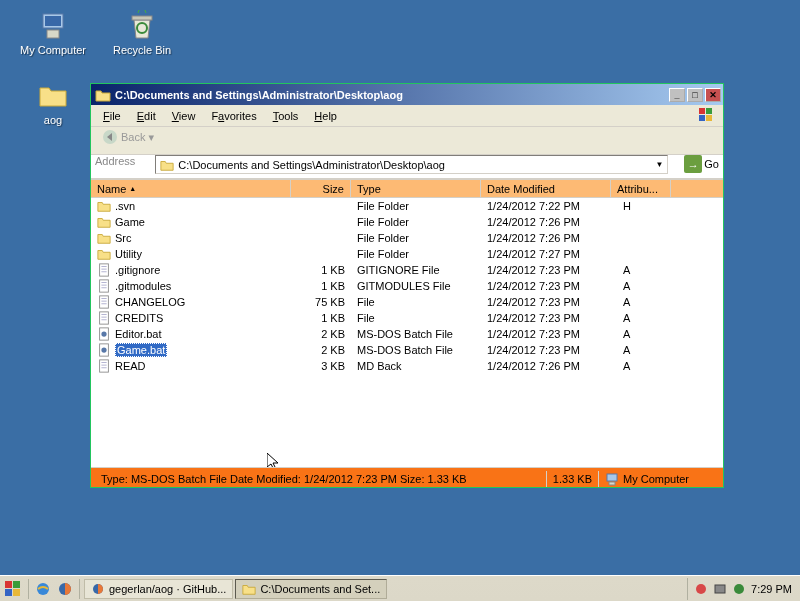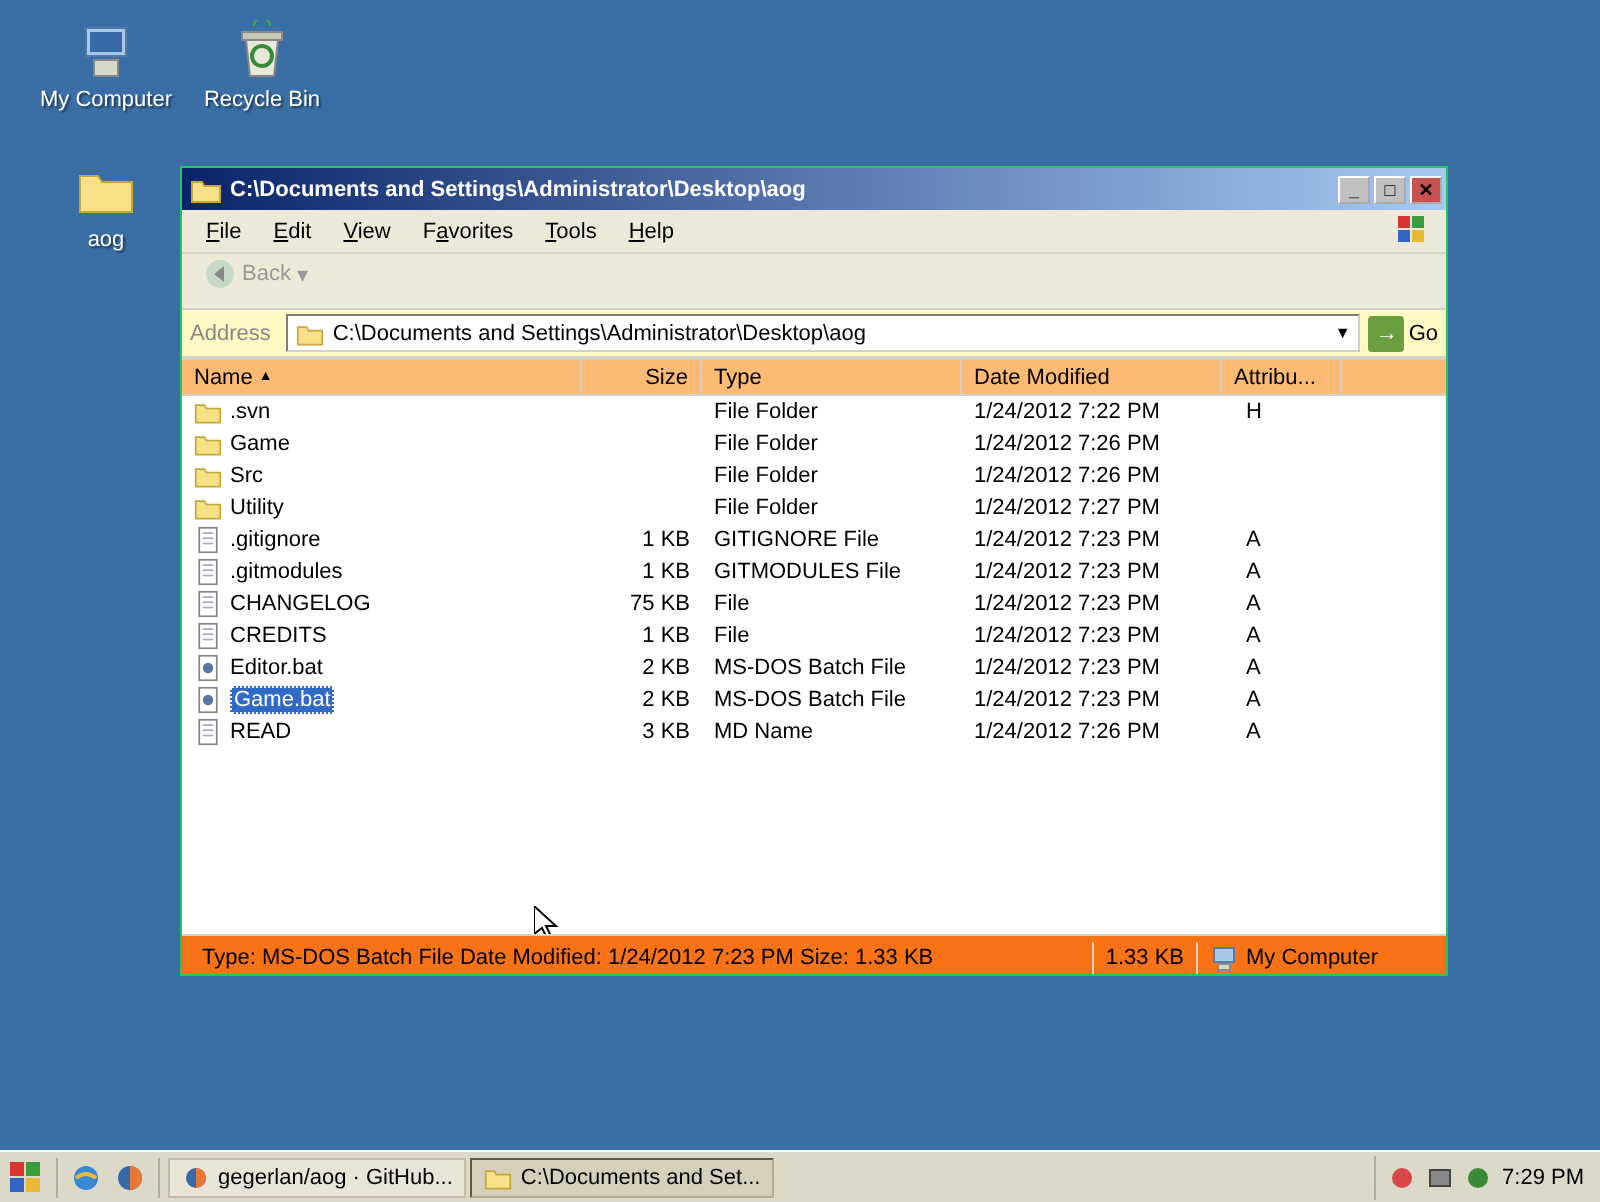--- a/index.html
+++ b/index.html
@@ -23,21 +23,21 @@
 .menubar .menu-item { padding: 2px 8px; cursor: pointer; }
 .menubar .menu-item .u { text-decoration: underline; }
 .menubar .winflag { position: absolute; right: 2px; top: 0; width: 30px; height: 20px; }
 
 .toolbar { height: 28px; background: #ece9d8; display: flex; padding: 0 6px; border-bottom: 1px solid #d4d0c8; gap: 5px; flex-direction: column; }
 .tb-btn { display: flex; align-items: center; gap: 3px; padding: 2px 5px; color: #999; cursor: pointer; }
 .tb-btn.enabled { color: black; font-style: italic; }
 .tb-sep { width: 1px; height: 20px; background: #d4d0c8; margin: 0 2px; }
 .tb-icon { width: 16px; height: 16px; display: inline-flex; align-items: center; justify-content: center; }
 
-.addressbar { height: 24px; background: #fef9c3; display: flex; align-items: center; padding: 0 4px; border-bottom: 1px solid #d4d0c8; gap: 4px; }
+.addressbar { height: 24px; background: #ffffff; display: flex; align-items: flex-start; padding: 0 4px; border-bottom: 1px solid #d4d0c8; gap: 16px; }
 .addressbar .lbl { color: #888; margin-right: 4px; }
 .addressbar .addr-input { flex: 1; height: 19px; background: white; border: 1px inset #d4d0c8; display: flex; align-items: center; padding: 0 4px; gap: 4px; }
 .addressbar .go-btn { display: flex; align-items: center; gap: 2px; cursor: pointer; }
 .go-arrow { width: 18px; height: 18px; background: #6b9e3f; border-radius: 2px; color: white; display: flex; align-items: center; justify-content: center; font-weight: bold; }
 
 .file-list { flex: 1; background: white; border-top: 1px solid #d4d0c8; overflow: hidden; position: relative; }
 .columns { height: 18px; background: #fdba74; border-bottom: 1px solid #d4d0c8; display: flex; }
 .col { border-right: 1px solid #d4d0c8; padding: 2px 6px; display: flex; align-items: center; position: relative; }
 .col.name { width: 200px; }
 .col.size { width: 60px; justify-content: flex-end; }
@@ -83,21 +83,21 @@
 <div class="desktop-icon" style="left:18px;top:10px">
   <div class="icon-img">
     <svg width="32" height="32" viewBox="0 0 32 32">
         <rect x="6" y="4" width="20" height="14" fill="#a8c8e8" stroke="#5878a8"></rect>
         <rect x="8" y="6" width="16" height="10" fill="#3868a8"></rect>
         <rect x="10" y="20" width="12" height="8" fill="#d8d8c8" stroke="#888"></rect>
       </svg>
   </div>
   <div class="label">My Computer</div>
 </div>
-<div class="desktop-icon" style="left:96px;top:10px">
+<div class="desktop-icon" style="left:107px;top:10px">
   <div class="icon-img">
     <svg width="32" height="32" viewBox="0 0 32 32">
         <path d="M8 10 L24 10 L22 28 L10 28 Z" fill="#e8e8d8" stroke="#888"></path>
         <rect x="6" y="6" width="20" height="4" fill="#c8c8b8" stroke="#888"></rect>
         <path d="M12 3 a4 4 0 1 1 8 0" fill="none" stroke="#4a4"></path>
         <circle cx="16" cy="18" r="5" fill="none" stroke="#3a8a3a" stroke-width="2"></circle>
       </svg>
   </div>
   <div class="label">Recycle Bin</div>
 </div>
@@ -448,21 +448,21 @@
               <svg width="14" height="14" viewBox="0 0 16 16">
                 <rect x="3" y="1" width="10" height="14" fill="#fff" stroke="#888"></rect>
                 <line x1="5" y1="4" x2="11" y2="4" stroke="#aac"></line>
                 <line x1="5" y1="7" x2="11" y2="7" stroke="#aac"></line>
                 <line x1="5" y1="10" x2="11" y2="10" stroke="#aac"></line>
               </svg>
             </span>
             <span class="fname">READ</span>
           </div>
           <div class="cell size">3 KB</div>
-          <div class="cell type">MD Name</div>
+          <div class="cell type">MD Back</div>
           <div class="cell date">1/24/2012 7:26 PM</div>
           <div class="cell attr">A</div>
         </div>
       </div>
 
     <div class="cursor">
       <svg width="16" height="20">
           <path d="M0 0 L0 14 L4 11 L7 17 L9 16 L6 10 L11 10 Z" fill="white" stroke="black"></path>
         </svg>
     </div>

